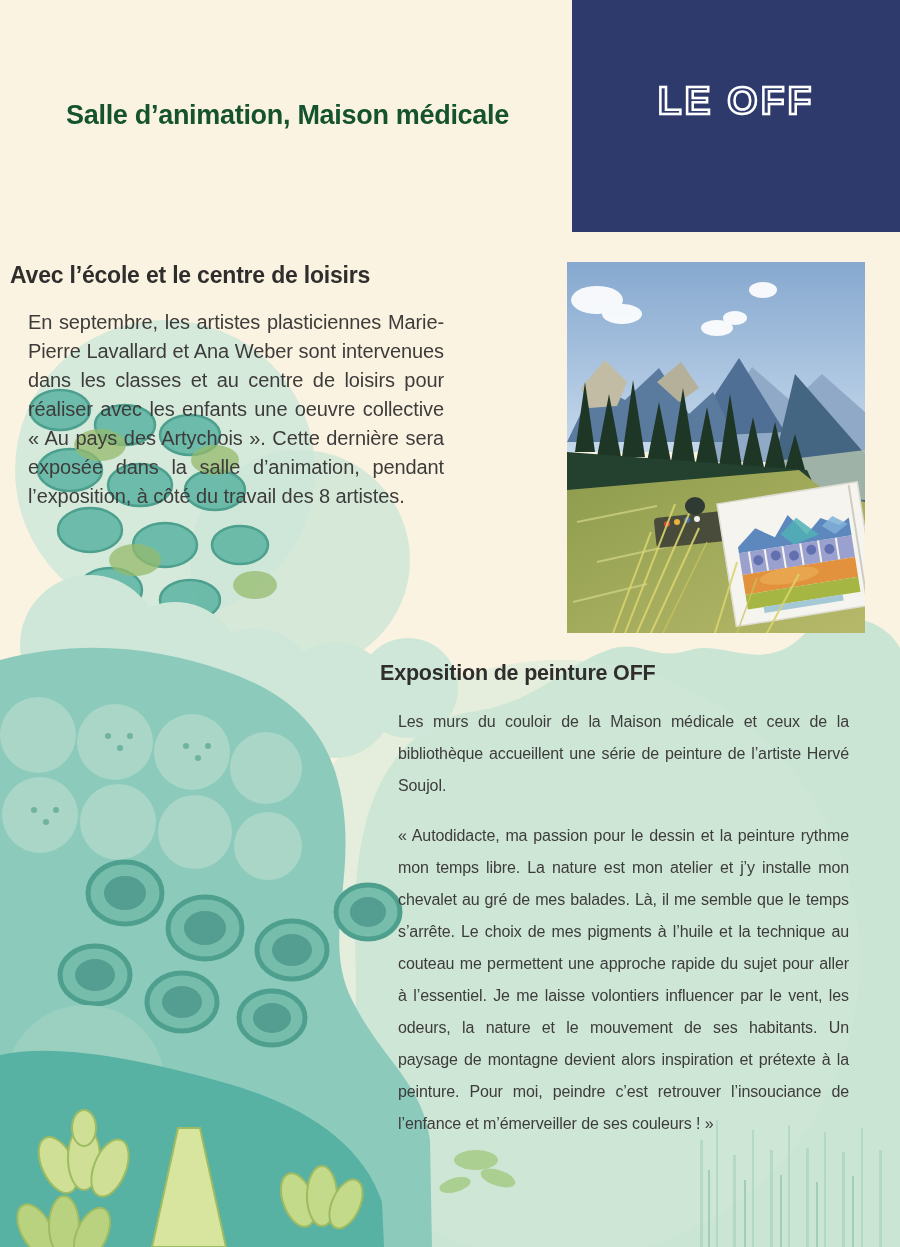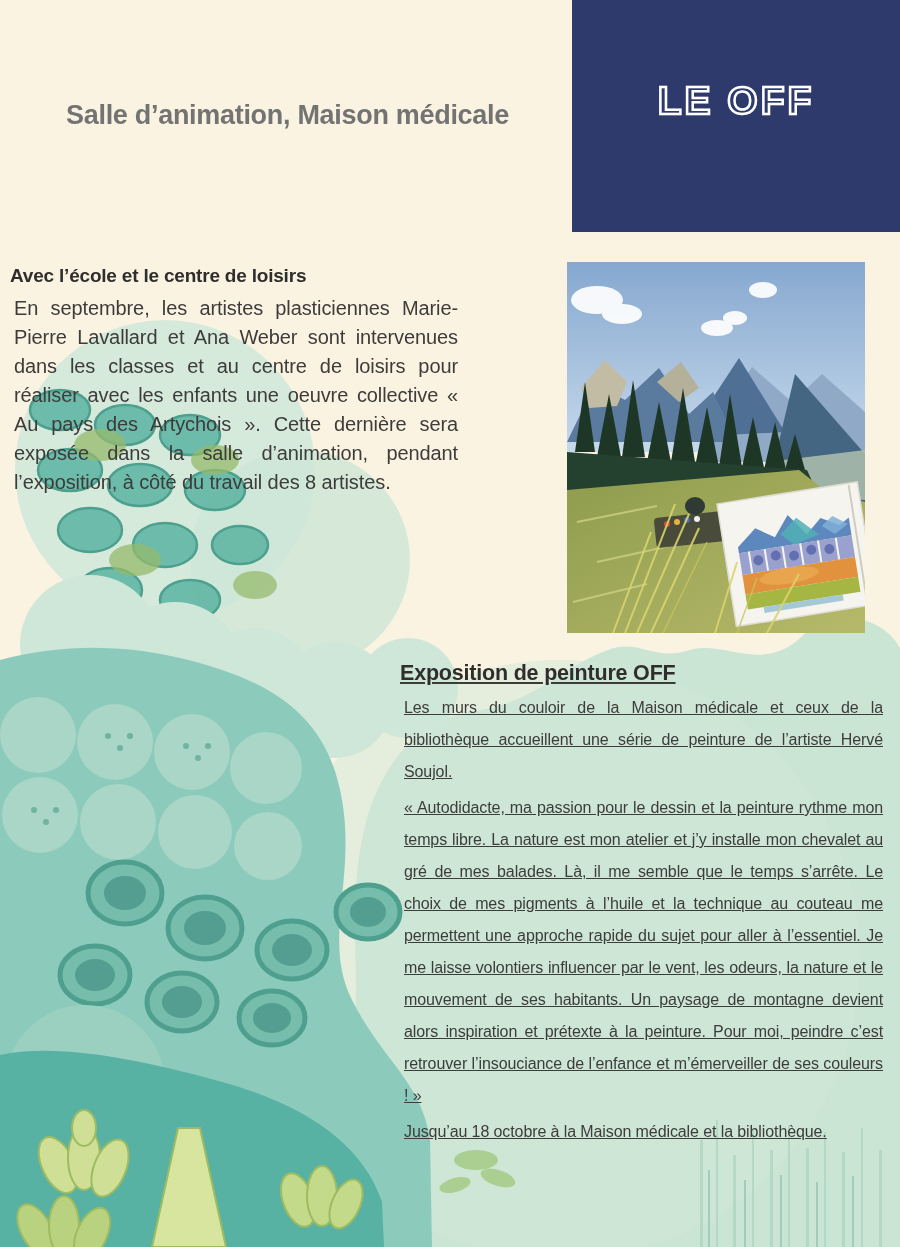--- a/index.html
+++ b/index.html
@@ -20,33 +20,33 @@
     font-weight:700; font-size:39px; line-height:54px; letter-spacing:3px;
     color:transparent; -webkit-text-stroke:2.5px #ffffff;
     white-space:nowrap;
   }
   @supports not (-webkit-text-stroke: 1px #fff){
     .banner-line{color:#ffffff;}
   }
   .page-title{
     position:absolute; left:40px; top:97px; width:495px; z-index:2;
     text-align:center; font-weight:700; font-size:27px; line-height:36px;
-    color:#737373; letter-spacing:-0.3px;
+    color:#14532d; letter-spacing:-0.3px;
   }
   .article{position:absolute; z-index:2;}
   .article h2{
-    margin:0; font-size:19px; line-height:29px; font-weight:700; color:#2f2e2d;
+    margin:0; font-size:23px; line-height:29px; font-weight:700; color:#2f2e2d;
     letter-spacing:-0.2px;
   }
   .article p{
-    margin:4px; text-align:justify; letter-spacing:-0.1px;
+    margin:18px; text-align:justify; letter-spacing:-0.1px;
   }
   .article-left{left:10px; top:261px; width:452px;}
   .article-left p{font-size:20px; line-height:29px;}
-  .article-right{left:400px; top:659px; width:487px;text-decoration:underline;}
+  .article-right{left:380px; top:659px; width:487px;}
   .article-right h2{font-size:21.5px;}
   .article-right p{font-size:16px; line-height:32px;}
   .photo{
     position:absolute; left:567px; top:262px; width:298px; height:371px; z-index:2;
   }
 </style>
 </head>
 <body>
 
 <div class="page">
@@ -307,16 +307,15 @@
     <g stroke="#c9c45f" stroke-width="1.5" opacity="0.8" fill="none">
       <line x1="96" y1="371" x2="140" y2="280"></line>
         <line x1="170" y1="371" x2="190" y2="316"></line>
     </g>
   </svg>
 
   <div class="article article-right">
     <h2>Exposition de peinture OFF</h2>
     <p>Les murs du couloir de la Maison médicale et ceux de la bibliothèque accueillent une série de peinture de l’artiste Hervé Soujol.</p>
     <p>« Autodidacte, ma passion pour le dessin et la peinture rythme mon temps libre. La nature est mon atelier et j’y installe mon chevalet au gré de mes balades. Là, il me semble que le temps s’arrête. Le choix de mes pigments à l’huile et la technique au couteau me permettent une approche rapide du sujet pour aller à l’essentiel. Je me laisse volontiers influencer par le vent, les odeurs, la nature et le mouvement de ses habitants. Un paysage de montagne devient alors inspiration et prétexte à la peinture. Pour moi, peindre c’est retrouver l’insouciance de l’enfance et m’émerveiller de ses couleurs ! »</p>
-    <p>Jusqu’au 18 octobre à la Maison médicale et la bibliothèque.</p>
   </div>
 
 </div>
 
 </body></html>

